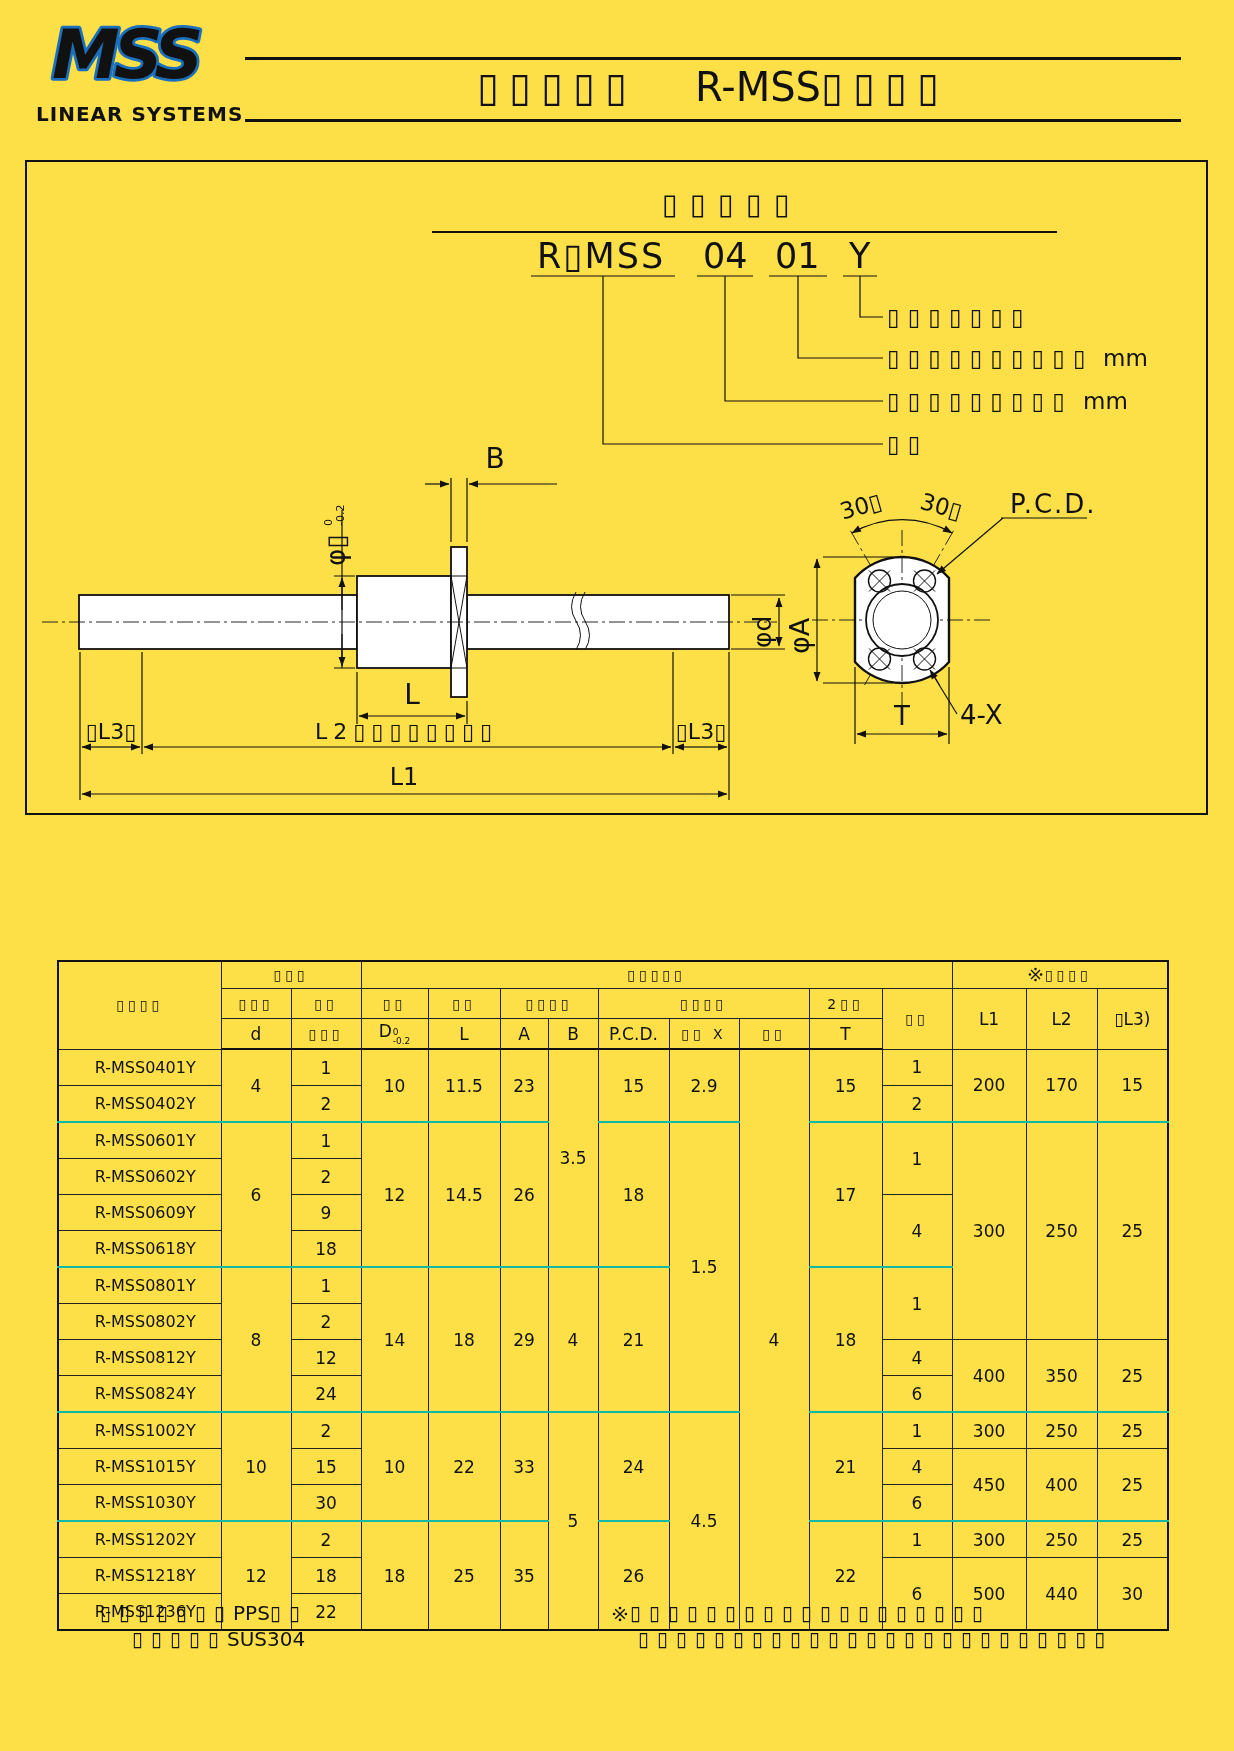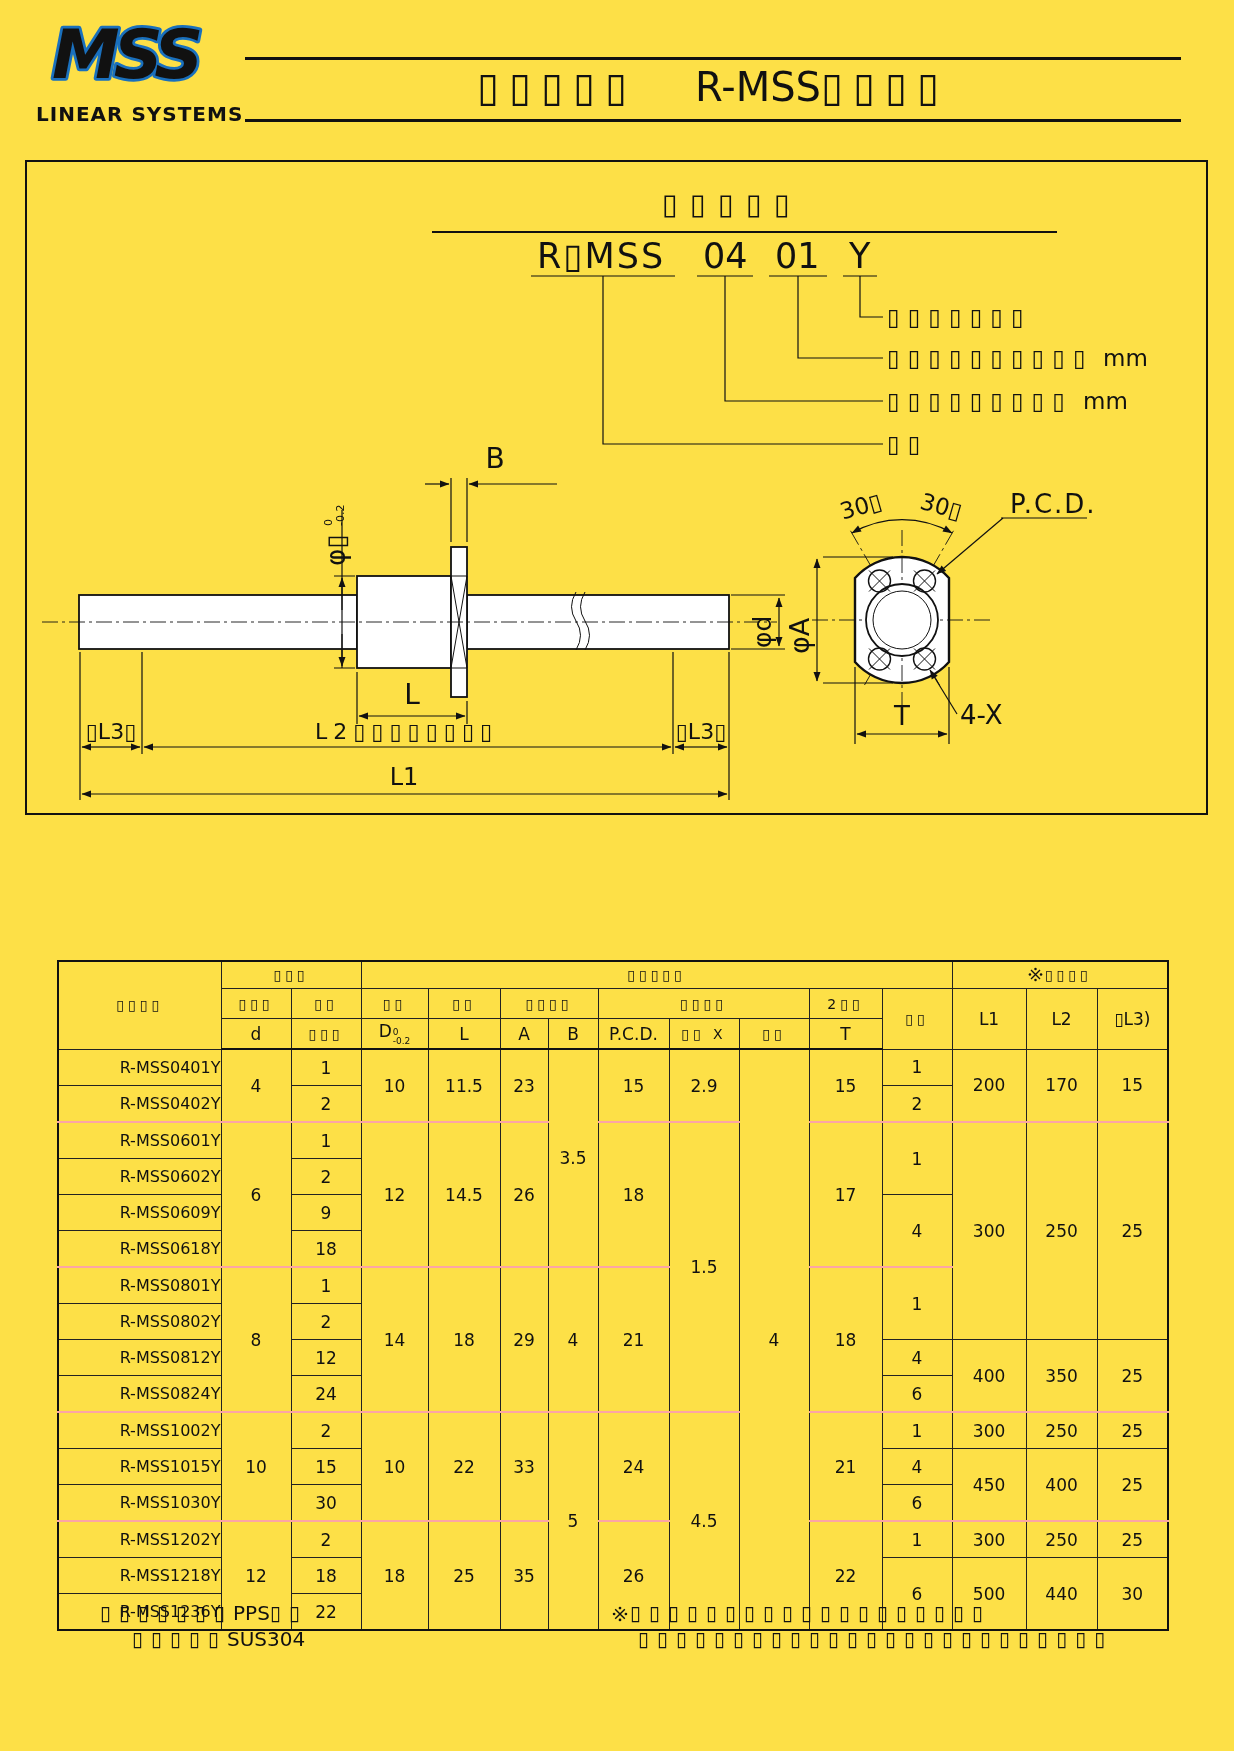--- a/index.html
+++ b/index.html
@@ -28,22 +28,22 @@
   
   .spec-table{position:absolute;left:57px;top:960px;border-collapse:collapse;table-layout:fixed;
               width:1110px;border:2px solid #111;}
   .spec-table th,.spec-table td{border:1px solid #222;text-align:center;padding:0;
               font-weight:normal;overflow:hidden;white-space:nowrap;}
   .spec-table thead tr:nth-child(1) th{height:26px;}
   .spec-table thead tr:nth-child(2) th{height:29px;}
   .spec-table thead tr:nth-child(3) th{height:29px;}
   .spec-table thead tr:last-child th{border-bottom:2px solid #111;}
   .spec-table tbody td{height:35px;font-size:17px;}
-  .spec-table tbody td.cell-model{text-align:right;padding-left:11px;font-size:16px;}
-  .spec-table tr.blk td{border-top:2px solid #fca5a5;}
+  .spec-table tbody td.cell-model{text-align:center;padding-left:11px;font-size:16px;}
+  .spec-table tr.blk td{border-top:2px solid #14b8a6;}
   .hjp{font-size:14px;letter-spacing:4px;}
   .hlat{font-size:17px;}
   .tol{display:inline-flex;flex-direction:column;font-size:9px;line-height:1.05;
        vertical-align:2px;margin-left:1px;text-align:left;}
   .kome{vertical-align:-2px;margin-right:2px;}
   
   .fnote{position:absolute;font-size:20px;line-height:26px;white-space:nowrap;}
   .fnote .jp{letter-spacing:8px;}
   .fn-left{left:100px;top:1600px;}
   .fn-right{left:612px;top:1600px;}

